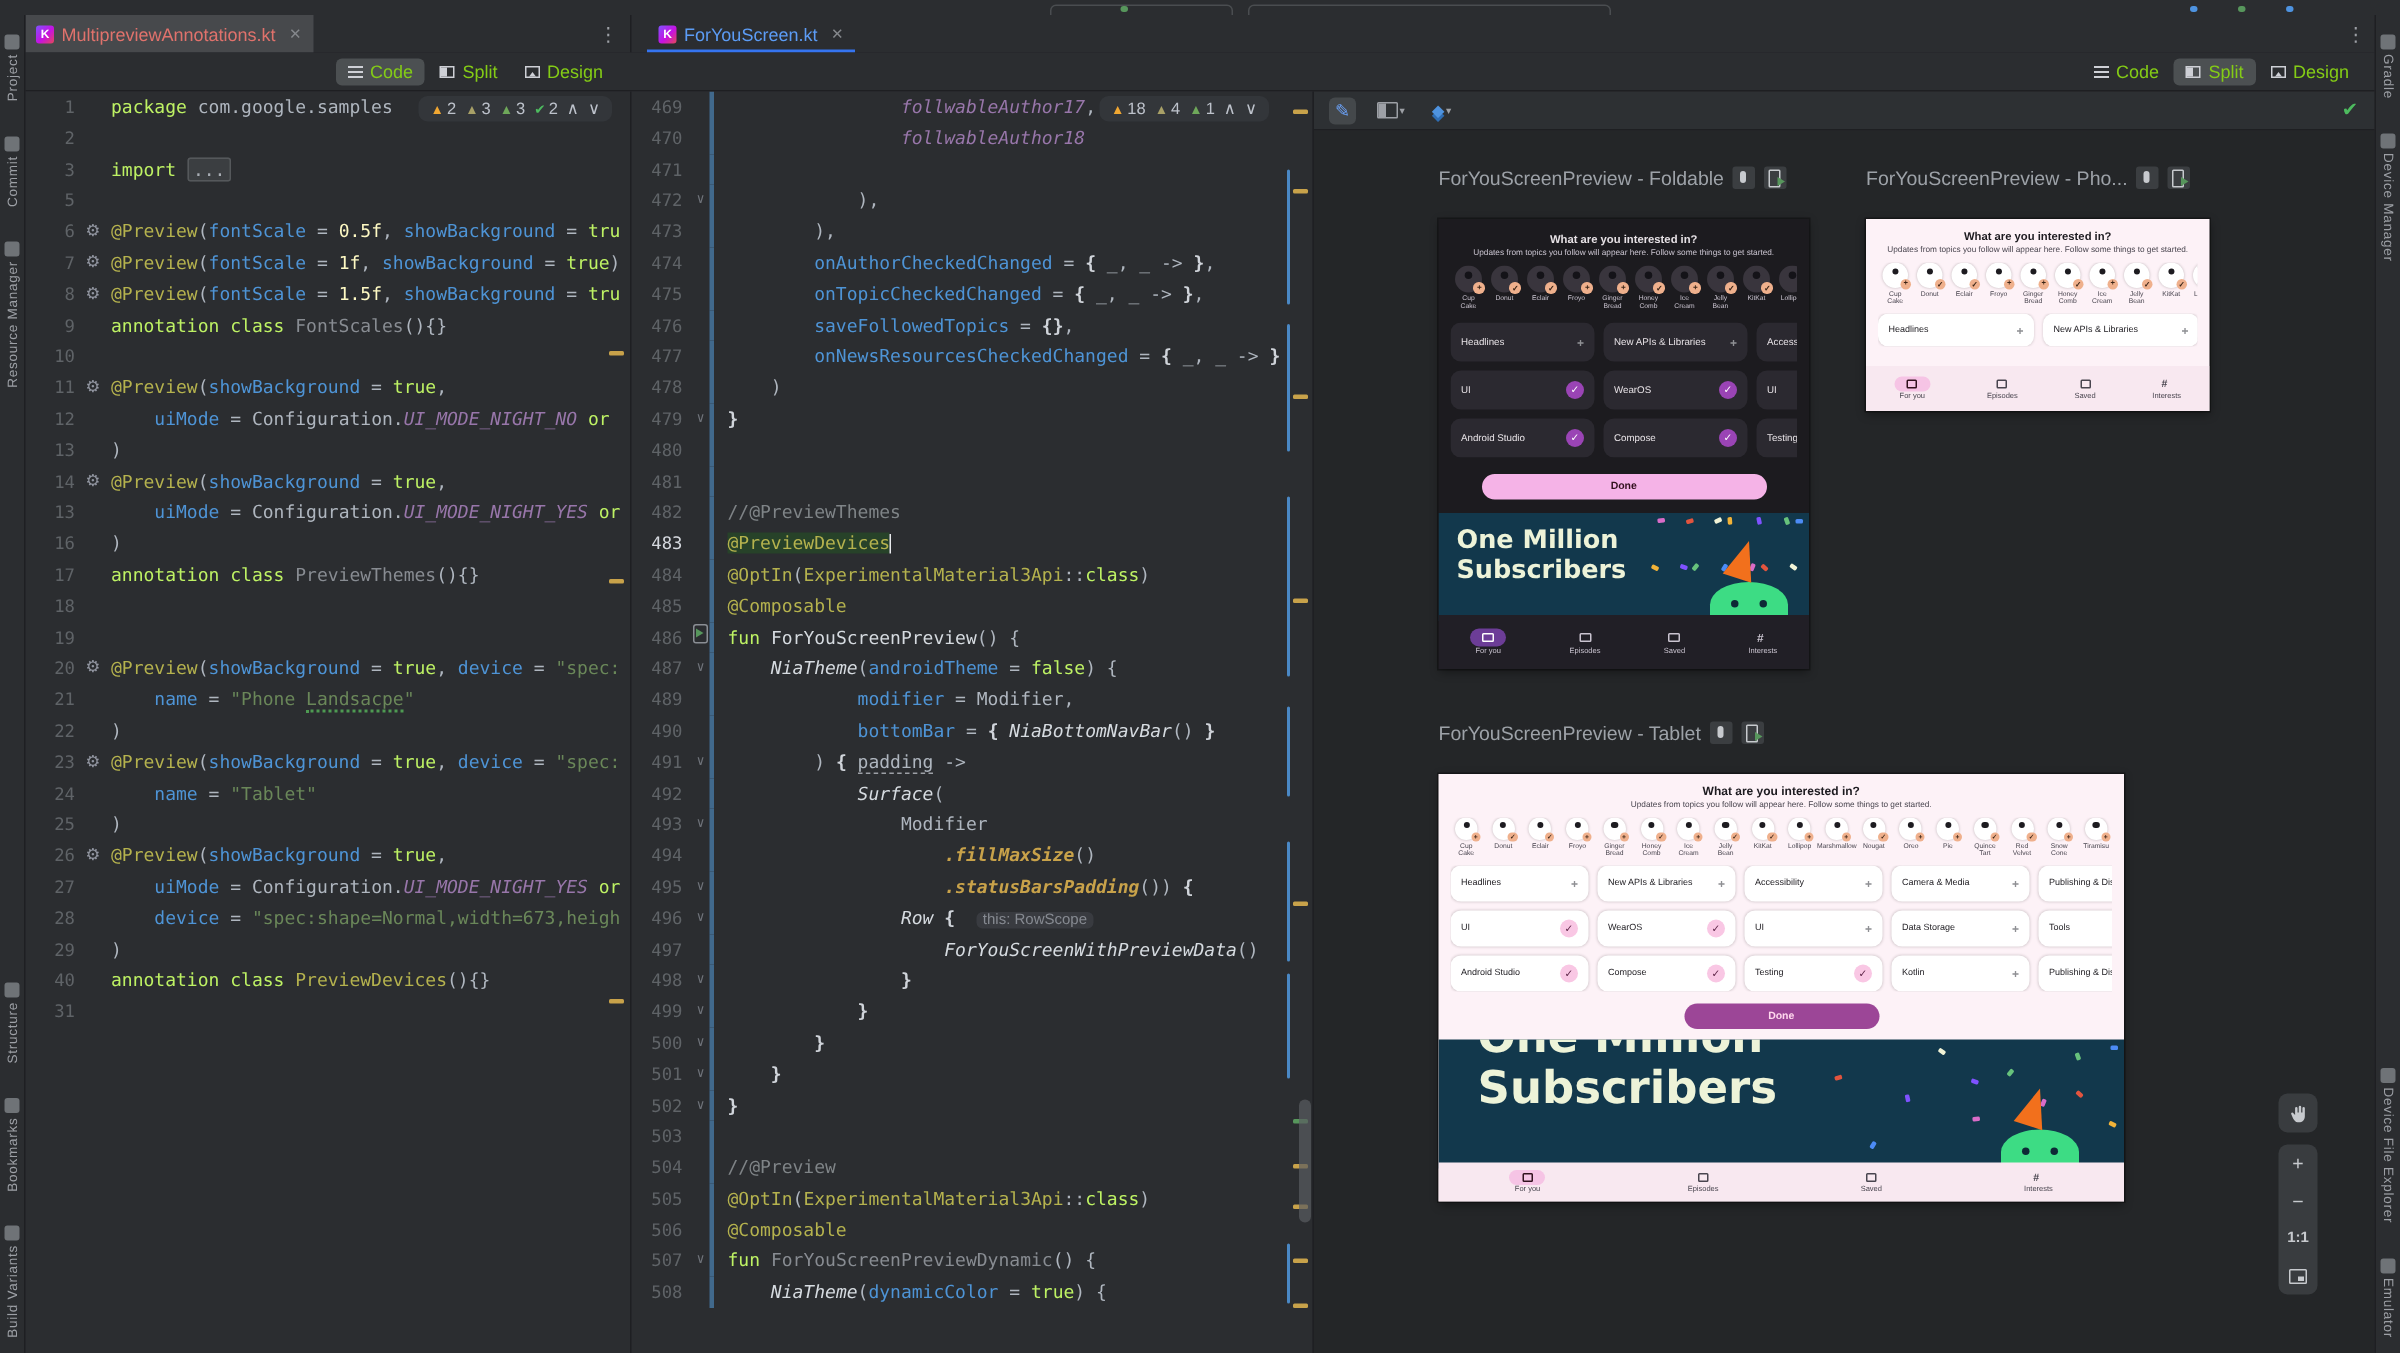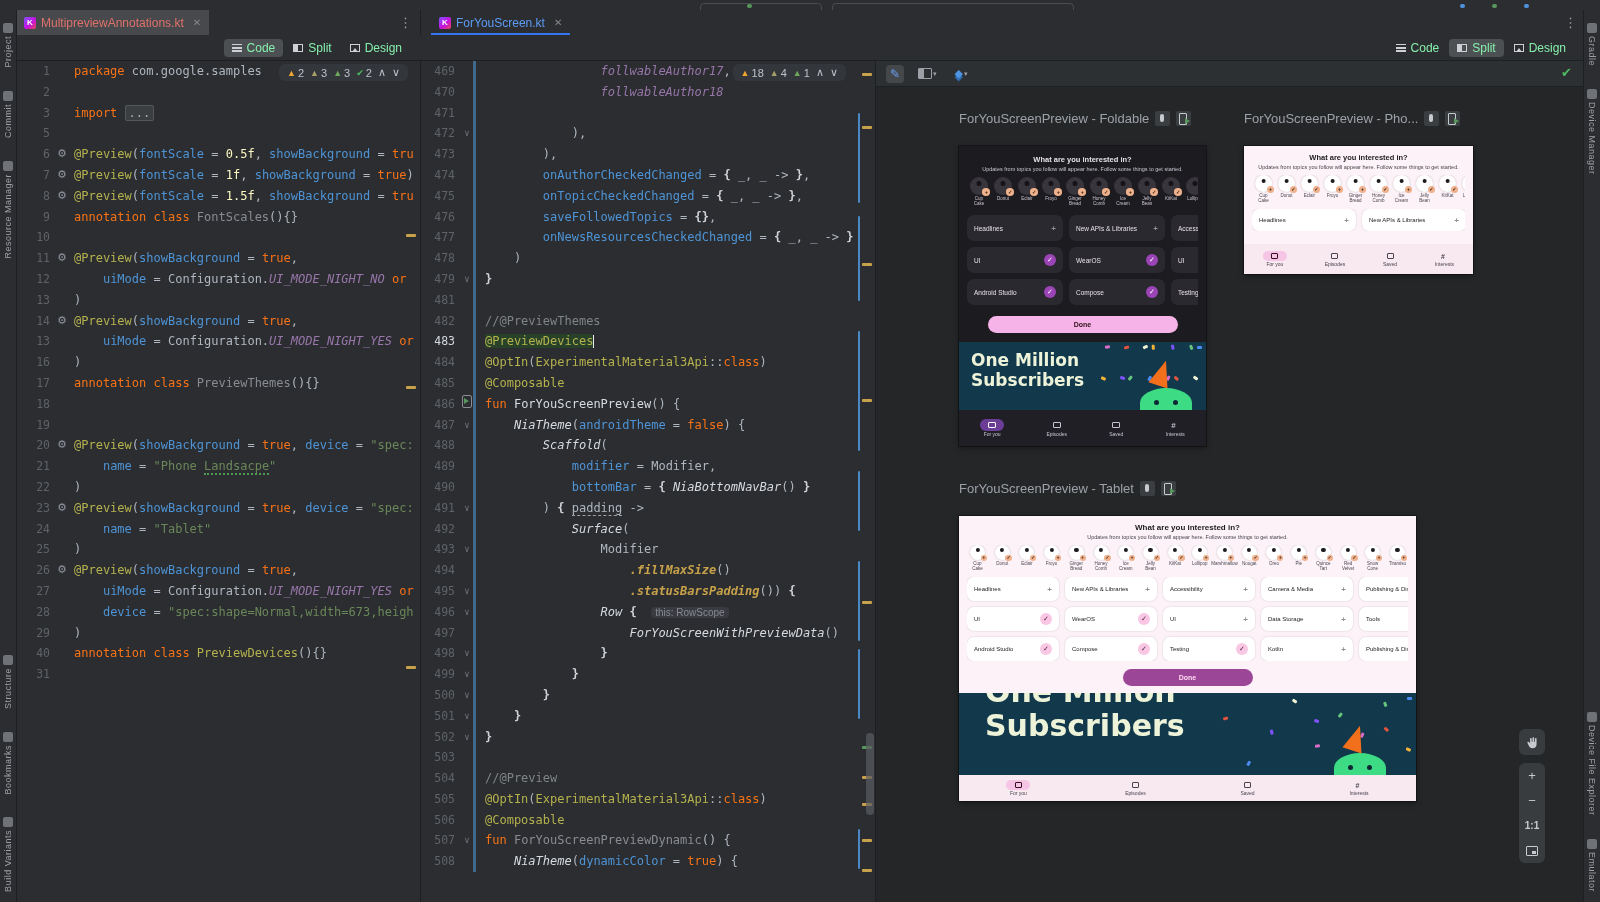--- a/index.html
+++ b/index.html
@@ -23,42 +23,42 @@
   .tab{display:flex;align-items:center;gap:5px;padding:0 8px;font-size:12px;position:relative;}
   .tab.selgray{background:#47494c;}
   .tab.selblue{box-shadow:inset 0 -2px 0 #3574f0;}
   .ktico{width:12px;height:12px;border-radius:2px;background:linear-gradient(135deg,#7f52ff 0%,#c711e1 55%,#e44857 100%);color:#fff;font-size:8px;font-weight:bold;display:flex;align-items:center;justify-content:center;}
   .tabclose{color:#85888c;font-size:10px;margin-left:4px;}
   .kebab{margin-left:auto;color:#9da0a6;font-size:13px;display:flex;align-items:center;padding:0 8px;}
   
   .edtoolbar{position:absolute;top:35px;height:25px;background:#2b2d30;border-bottom:1px solid #1e1f22;display:flex;align-items:center;justify-content:flex-end;gap:2px;padding-right:10px;}
   #etbL{left:16px;width:394px;}
   #etbR{left:420px;width:1154px;}
-  .seg{display:flex;align-items:center;gap:5px;padding:2px 8px;border-radius:4px;color:#86efac;font-size:12px;}
+  .seg{display:flex;align-items:center;gap:5px;padding:2px 8px;border-radius:4px;color:#84cc16;font-size:12px;}
   .seg.active{background:#4c5052;}
   .ic-code{display:inline-block;width:10px;height:8px;background:repeating-linear-gradient(#ced0d6 0 1.5px,transparent 1.5px 3.2px);}
   .ic-split{display:inline-block;width:10px;height:8px;border:1px solid #ced0d6;box-sizing:border-box;background:linear-gradient(90deg,#ced0d6 0 4px,transparent 4px);}
   .ic-design{display:inline-block;width:10px;height:8px;border:1px solid #ced0d6;box-sizing:border-box;position:relative;overflow:hidden;}
   .ic-design::after{content:"";position:absolute;left:1px;bottom:-1px;border-left:3px solid transparent;border-right:3px solid transparent;border-bottom:4px solid #ced0d6;}
   
   .editor{position:absolute;top:61px;bottom:0;background:#2b2d30;overflow:hidden;font-family:"DejaVu Sans Mono",monospace;font-size:12px;}
   #edL{left:16px;width:404px;}
   #edR{left:420px;width:455px;border-left:1px solid #1e1f22;}
   .cline{position:relative;height:20.8px;line-height:20.8px;white-space:pre;display:flex;}
   .gnum{width:34px;flex:0 0 34px;text-align:right;color:#5f6367;font-size:11.5px;padding-right:4px;}
   .gnum.cur{color:#d5d8de;}
   .gmark{width:16px;flex:0 0 16px;position:relative;color:#8a8e94;font-size:10px;text-align:center;}
   .chbar{position:absolute;left:52px;top:0;bottom:0;width:3px;background:#41698c;}
   .codetxt{padding-left:4px;}
   #edR .codetxt{padding-left:10px;}
   .gear{color:#9296a1;font-size:11px;font-family:"DejaVu Sans",sans-serif;}
   .runic{display:inline-block;width:8px;height:11px;border:1px solid #8a8e94;border-radius:2px;position:relative;top:1px;}
   .runic::after{content:"";position:absolute;left:1px;top:2px;border-left:5px solid #57965c;border-top:3px solid transparent;border-bottom:3px solid transparent;}
   .foldm{color:#6f737a;font-size:9px;}
-  .tk-k{color:#f97316;}
+  .tk-k{color:#bef264;}
   .tk-a{color:#b5b24e;}
   .tk-n{color:#fef9c3;}
   .tk-s{color:#6a8759;}
   .tk-c{color:#9876aa;font-style:italic;}
   .tk-g{color:#4e94d6;}
   .tk-p{color:#afb6bf;}
   .tk-b{color:#d0d4da;font-weight:bold;}
   .tk-m{color:#7f8487;}
   .tk-f{color:#d6dbe0;}
   .tk-d{color:#888c92;}
@@ -321,28 +321,28 @@
       <div class="cline"><span class="gnum">470</span><span class="gmark"></span><span class="chbar"></span><span class="codetxt"><span class="tk-p">                </span><span class="tk-c">follwableAuthor18</span></span></div>
       <div class="cline"><span class="gnum">471</span><span class="gmark"></span><span class="chbar"></span><span class="codetxt"></span></div>
       <div class="cline"><span class="gnum">472</span><span class="gmark"><span class="foldm">∨</span></span><span class="chbar"></span><span class="codetxt"><span class="tk-p">            ),</span></span></div>
       <div class="cline"><span class="gnum">473</span><span class="gmark"></span><span class="chbar"></span><span class="codetxt"><span class="tk-p">        ),</span></span></div>
       <div class="cline"><span class="gnum">474</span><span class="gmark"></span><span class="chbar"></span><span class="codetxt"><span class="tk-p">        </span><span class="tk-g">onAuthorCheckedChanged</span><span class="tk-p"> = </span><span class="tk-b">{</span><span class="tk-p"> _, _ -&gt; </span><span class="tk-b">}</span><span class="tk-p">,</span></span></div>
       <div class="cline"><span class="gnum">475</span><span class="gmark"></span><span class="chbar"></span><span class="codetxt"><span class="tk-p">        </span><span class="tk-g">onTopicCheckedChanged</span><span class="tk-p"> = </span><span class="tk-b">{</span><span class="tk-p"> _, _ -&gt; </span><span class="tk-b">}</span><span class="tk-p">,</span></span></div>
       <div class="cline"><span class="gnum">476</span><span class="gmark"></span><span class="chbar"></span><span class="codetxt"><span class="tk-p">        </span><span class="tk-g">saveFollowedTopics</span><span class="tk-p"> = </span><span class="tk-b">{}</span><span class="tk-p">,</span></span></div>
       <div class="cline"><span class="gnum">477</span><span class="gmark"></span><span class="chbar"></span><span class="codetxt"><span class="tk-p">        </span><span class="tk-g">onNewsResourcesCheckedChanged</span><span class="tk-p"> = </span><span class="tk-b">{</span><span class="tk-p"> _, _ -&gt; </span><span class="tk-b">}</span></span></div>
       <div class="cline"><span class="gnum">478</span><span class="gmark"></span><span class="chbar"></span><span class="codetxt"><span class="tk-p">    )</span></span></div>
       <div class="cline"><span class="gnum">479</span><span class="gmark"><span class="foldm">∨</span></span><span class="chbar"></span><span class="codetxt"><span class="tk-b">}</span></span></div>
+      <div class="cline"><span class="gnum">480</span><span class="gmark"></span><span class="chbar"></span><span class="codetxt"></span></div>
       <div class="cline"><span class="gnum">481</span><span class="gmark"></span><span class="chbar"></span><span class="codetxt"></span></div>
       <div class="cline"><span class="gnum">482</span><span class="gmark"></span><span class="chbar"></span><span class="codetxt"><span class="tk-m">//@PreviewThemes</span></span></div>
       <div class="cline"><span class="gnum cur">483</span><span class="gmark"></span><span class="chbar"></span><span class="codetxt"><span class="tk-ax">@PreviewDevices</span><span class="caret"></span></span></div>
       <div class="cline"><span class="gnum">484</span><span class="gmark"></span><span class="chbar"></span><span class="codetxt"><span class="tk-a">@OptIn</span><span class="tk-p">(</span><span class="tk-a">ExperimentalMaterial3Api</span><span class="tk-p">::</span><span class="tk-k">class</span><span class="tk-p">)</span></span></div>
       <div class="cline"><span class="gnum">485</span><span class="gmark"></span><span class="chbar"></span><span class="codetxt"><span class="tk-a">@Composable</span></span></div>
       <div class="cline"><span class="gnum">486</span><span class="gmark"><span class="runic"></span></span><span class="chbar"></span><span class="codetxt"><span class="tk-k">fun</span><span class="tk-p"> </span><span class="tk-f">ForYouScreenPreview</span><span class="tk-p">() {</span></span></div>
       <div class="cline"><span class="gnum">487</span><span class="gmark"><span class="foldm">∨</span></span><span class="chbar"></span><span class="codetxt"><span class="tk-p">    </span><span class="tk-o">NiaTheme</span><span class="tk-p">(</span><span class="tk-g">androidTheme</span><span class="tk-p"> = </span><span class="tk-k">false</span><span class="tk-p">) {</span></span></div>
-      <div class="cline"><span class="gnum">488</span><span class="gmark"></span><span class="chbar"></span><span class="codetxt"><span class="tk-p">        </span><span class="tk-o">Scaffold</span><span class="tk-p">(</span></span></div>
       <div class="cline"><span class="gnum">489</span><span class="gmark"></span><span class="chbar"></span><span class="codetxt"><span class="tk-p">            </span><span class="tk-g">modifier</span><span class="tk-p"> = </span><span class="tk-p">Modifier</span><span class="tk-p">,</span></span></div>
       <div class="cline"><span class="gnum">490</span><span class="gmark"></span><span class="chbar"></span><span class="codetxt"><span class="tk-p">            </span><span class="tk-g">bottomBar</span><span class="tk-p"> = </span><span class="tk-b">{</span><span class="tk-p"> </span><span class="tk-o">NiaBottomNavBar</span><span class="tk-p">() </span><span class="tk-b">}</span></span></div>
       <div class="cline"><span class="gnum">491</span><span class="gmark"><span class="foldm">∨</span></span><span class="chbar"></span><span class="codetxt"><span class="tk-p">        ) </span><span class="tk-b">{</span><span class="tk-p"> </span><span class="tk-u">padding</span><span class="tk-p"> -&gt;</span></span></div>
       <div class="cline"><span class="gnum">492</span><span class="gmark"></span><span class="chbar"></span><span class="codetxt"><span class="tk-p">            </span><span class="tk-o">Surface</span><span class="tk-p">(</span></span></div>
       <div class="cline"><span class="gnum">493</span><span class="gmark"><span class="foldm">∨</span></span><span class="chbar"></span><span class="codetxt"><span class="tk-p">                Modifier</span></span></div>
       <div class="cline"><span class="gnum">494</span><span class="gmark"></span><span class="chbar"></span><span class="codetxt"><span class="tk-p">                    </span><span class="tk-e">.fillMaxSize</span><span class="tk-p">()</span></span></div>
       <div class="cline"><span class="gnum">495</span><span class="gmark"><span class="foldm">∨</span></span><span class="chbar"></span><span class="codetxt"><span class="tk-p">                    </span><span class="tk-e">.statusBarsPadding</span><span class="tk-p">()) </span><span class="tk-b">{</span></span></div>
       <div class="cline"><span class="gnum">496</span><span class="gmark"><span class="foldm">∨</span></span><span class="chbar"></span><span class="codetxt"><span class="tk-p">                </span><span class="tk-o">Row</span><span class="tk-p"> </span><span class="tk-b">{</span><span class="tk-p">  </span><span class="tk-h">this: RowScope</span></span></div>
       <div class="cline"><span class="gnum">497</span><span class="gmark"></span><span class="chbar"></span><span class="codetxt"><span class="tk-p">                    </span><span class="tk-o">ForYouScreenWithPreviewData</span><span class="tk-p">()</span></span></div>
       <div class="cline"><span class="gnum">498</span><span class="gmark"><span class="foldm">∨</span></span><span class="chbar"></span><span class="codetxt"><span class="tk-p">                </span><span class="tk-b">}</span></span></div>

